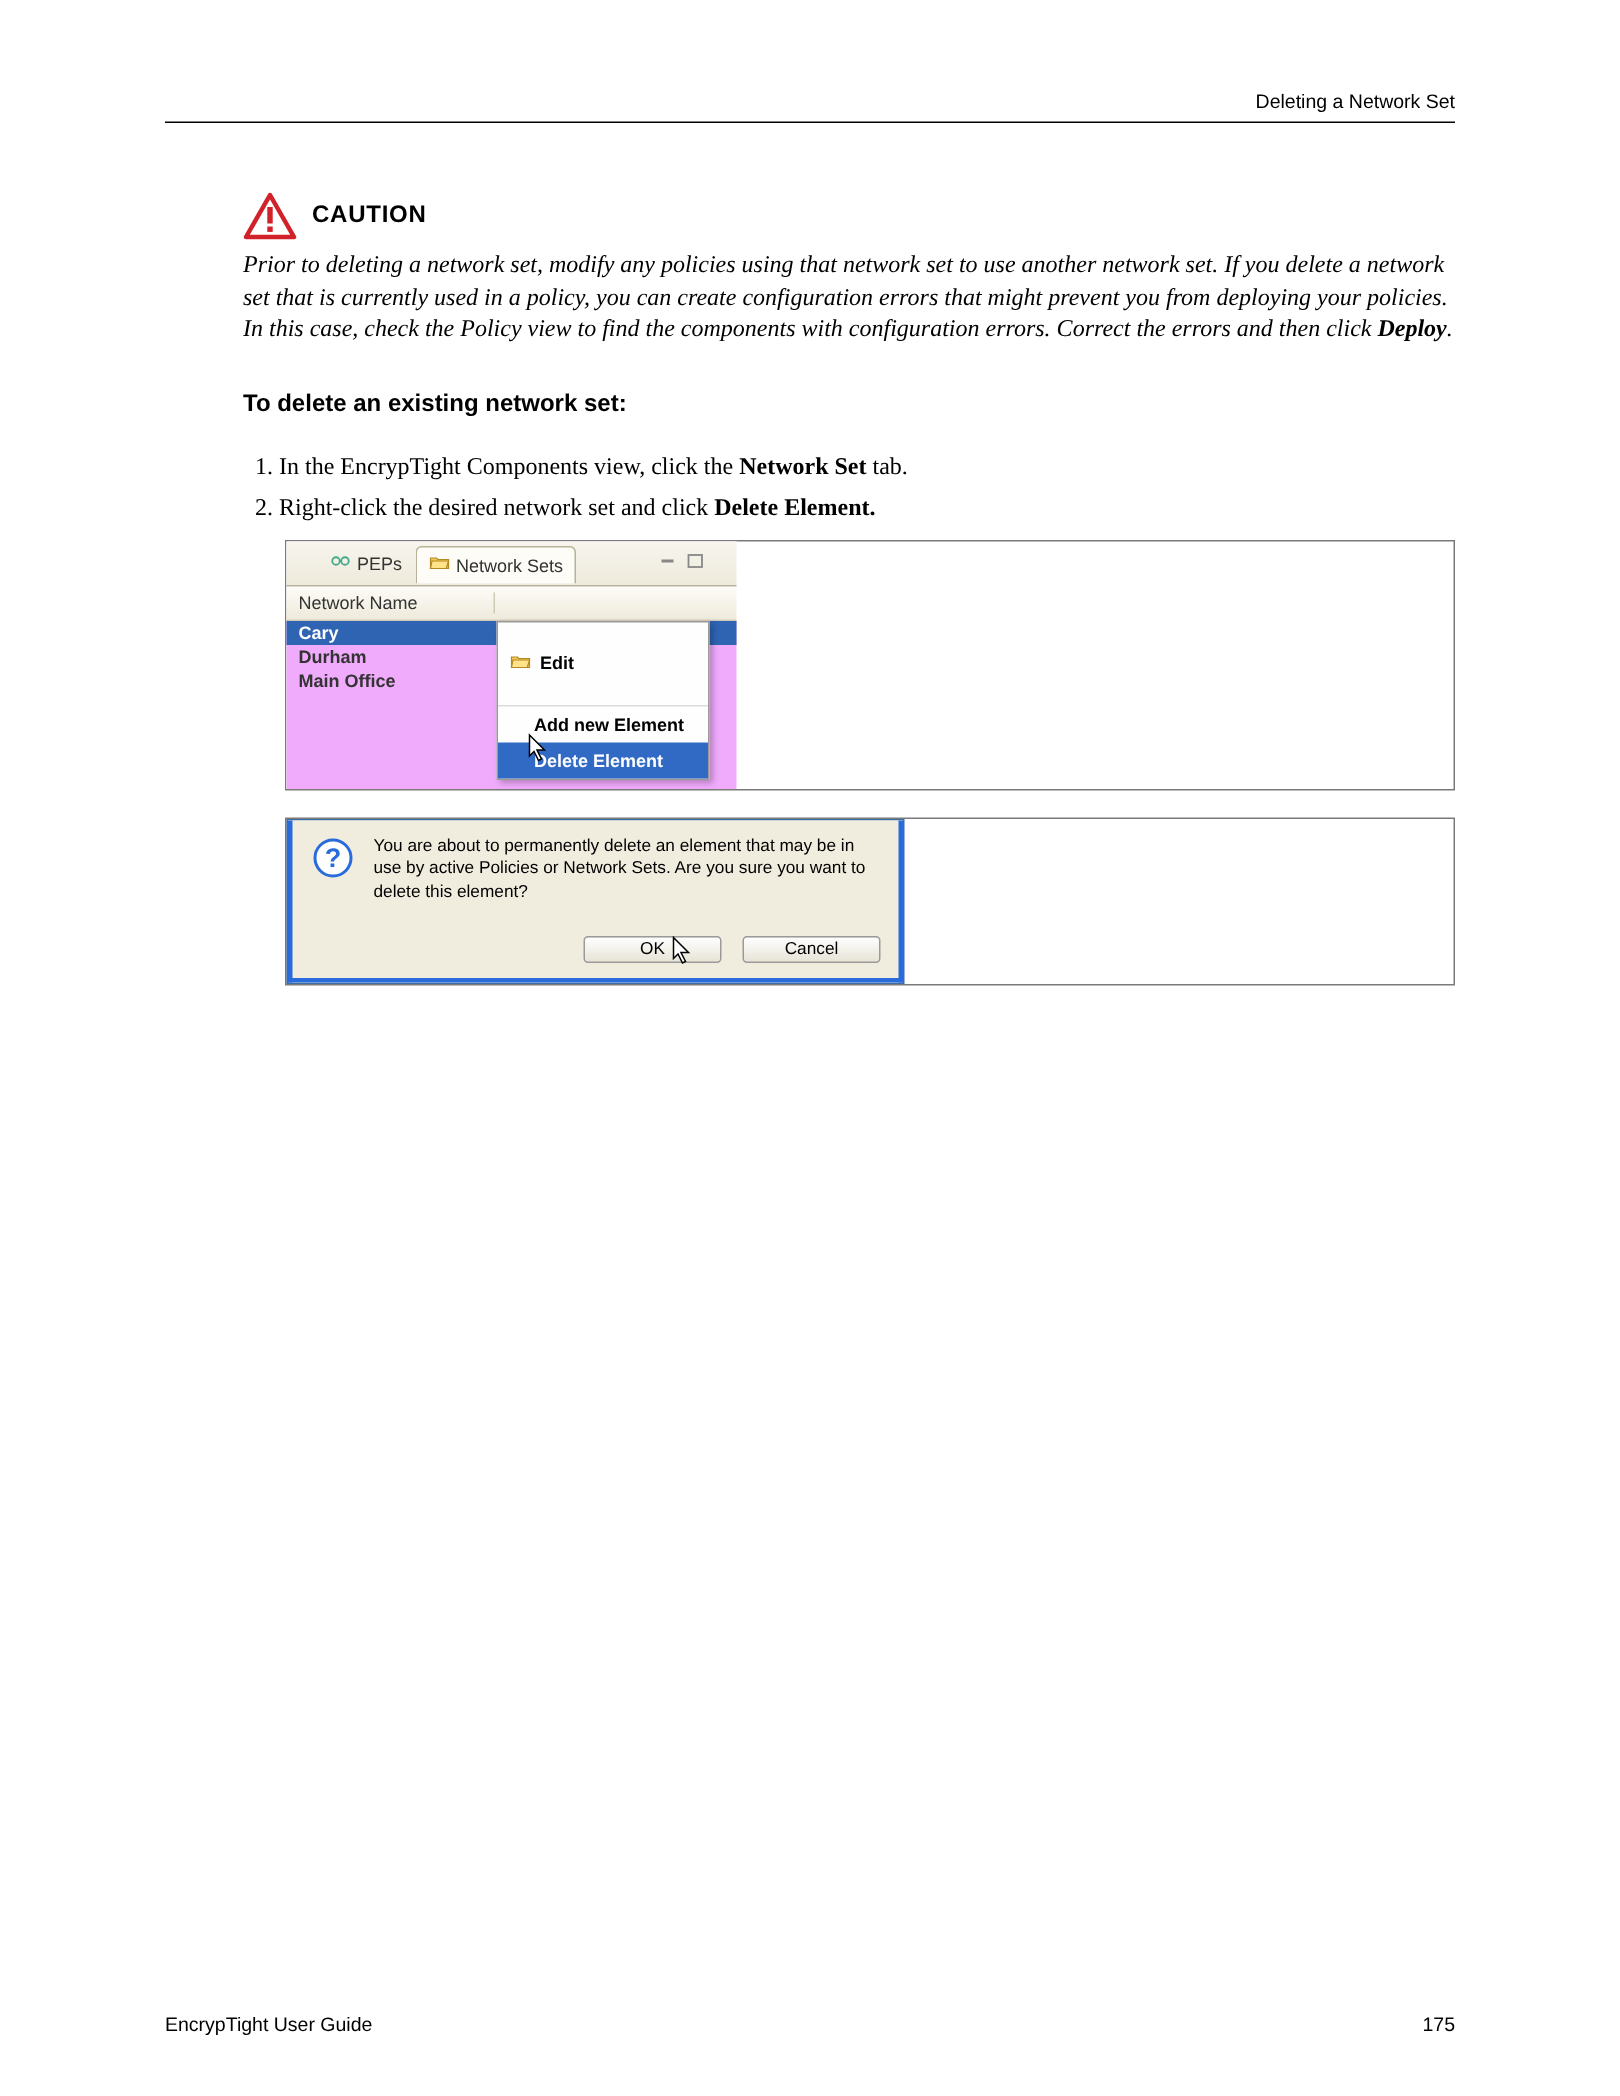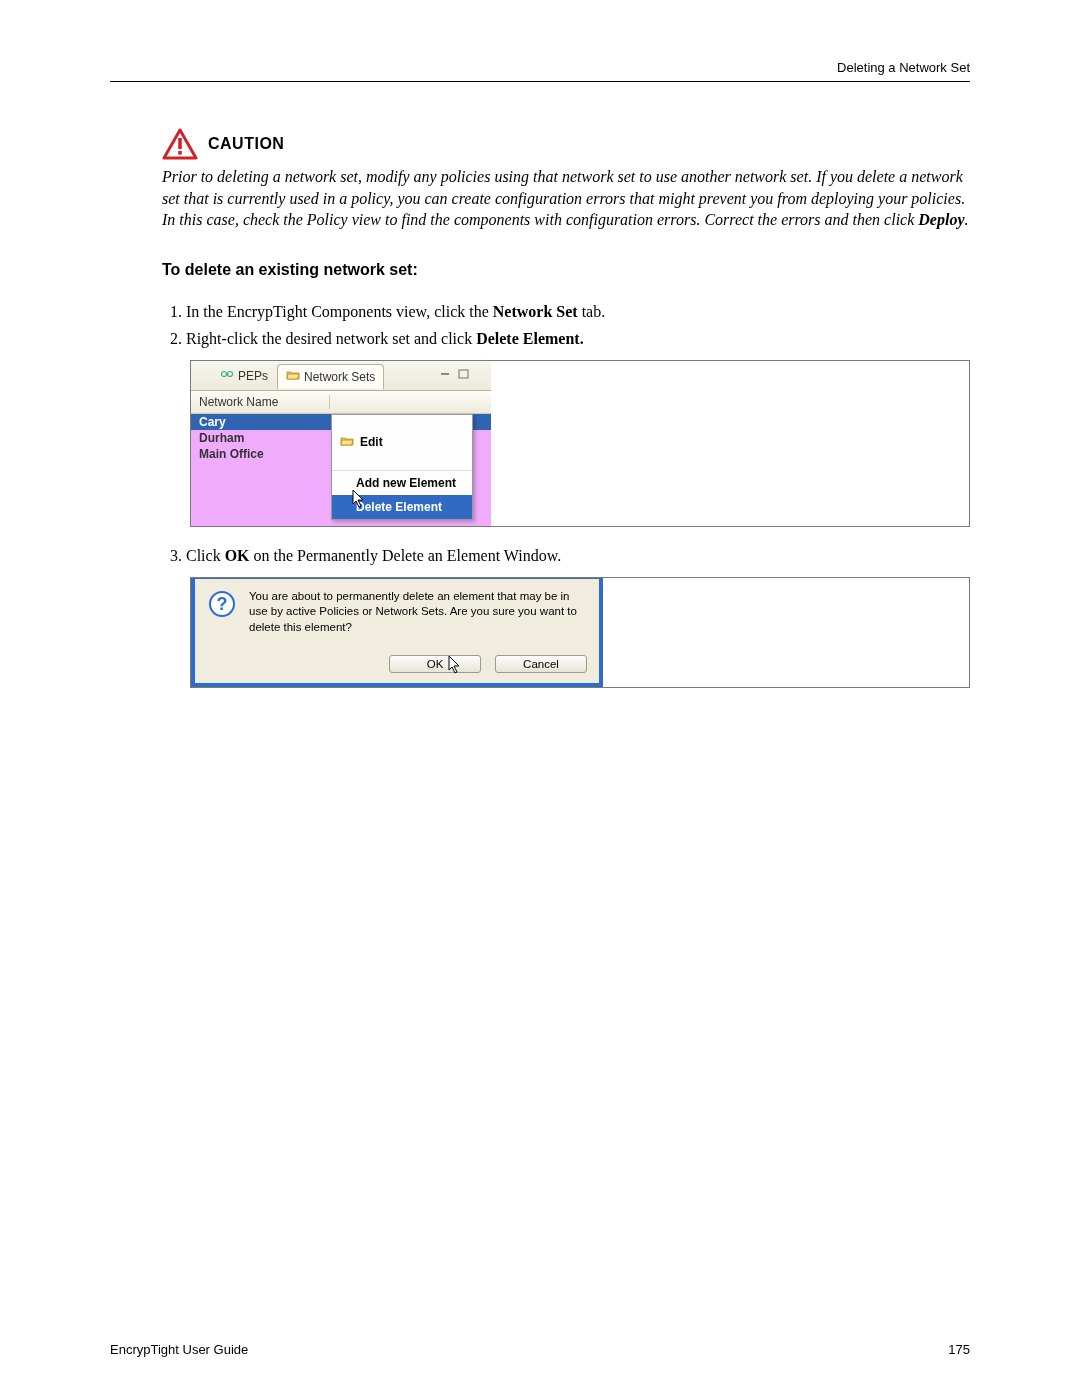--- a/index.html
+++ b/index.html
@@ -259,25 +259,20 @@
         </div>
         <span class="cursor1">
           <svg width="18" height="22">
               <path d="M2 2 L2 16 L5 13 L8 19 L10 18 L7 12 L12 12 Z" fill="#fff" stroke="#000" stroke-width="1"></path>
             </svg>
         </span>
       </div>
     </div>
   </div>
 
-  <ol class="steps" start="3">
-    <li>
-      <span>Click </span><span class="bold">OK</span><span> on the Permanently Delete an Element Window.</span>
-    </li>
-  </ol>
 
   <div class="figure">
     <div class="dialog">
       <div class="dlg-body">
         <div class="dlg-msg">
           <span>
             <svg width="30" height="30">
                 <circle cx="15" cy="15" r="12" fill="#fff" stroke="#2a6bdc" stroke-width="2"></circle>
                 <text x="15" y="21" text-anchor="middle" font-size="18" font-family="Arial" font-weight="bold" fill="#2a6bdc">?</text>
               </svg>

